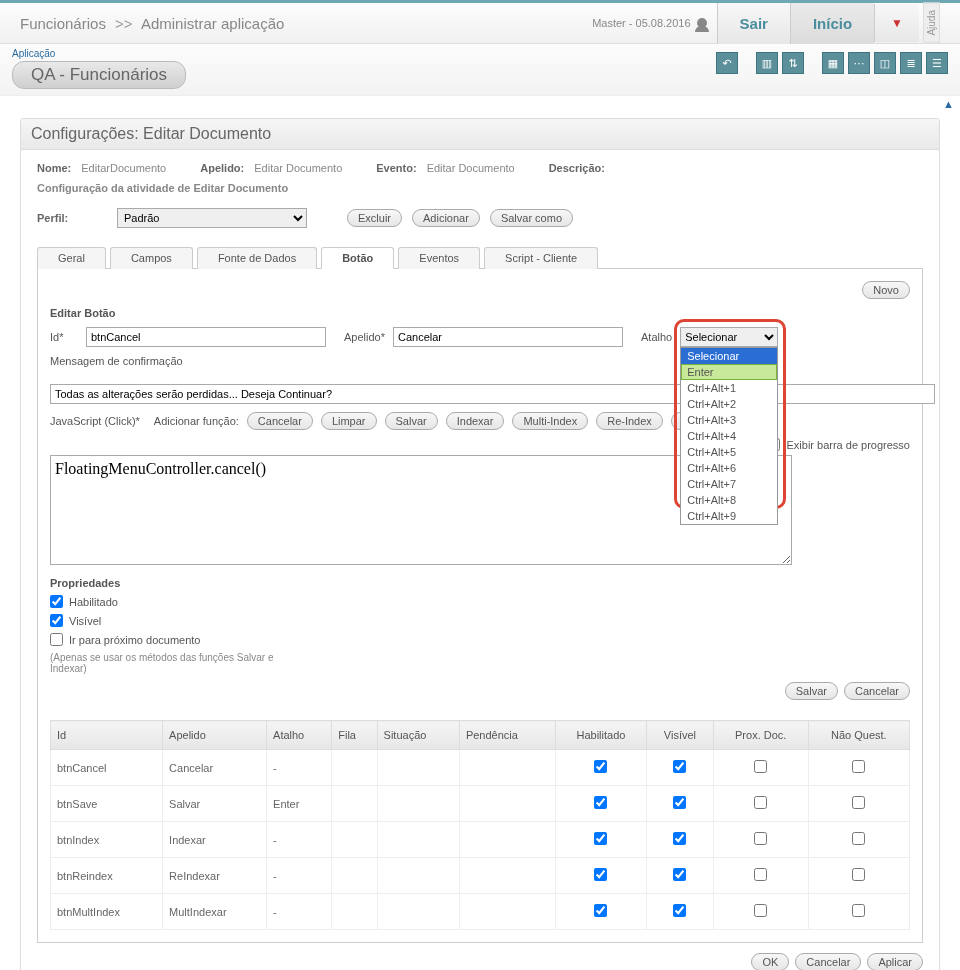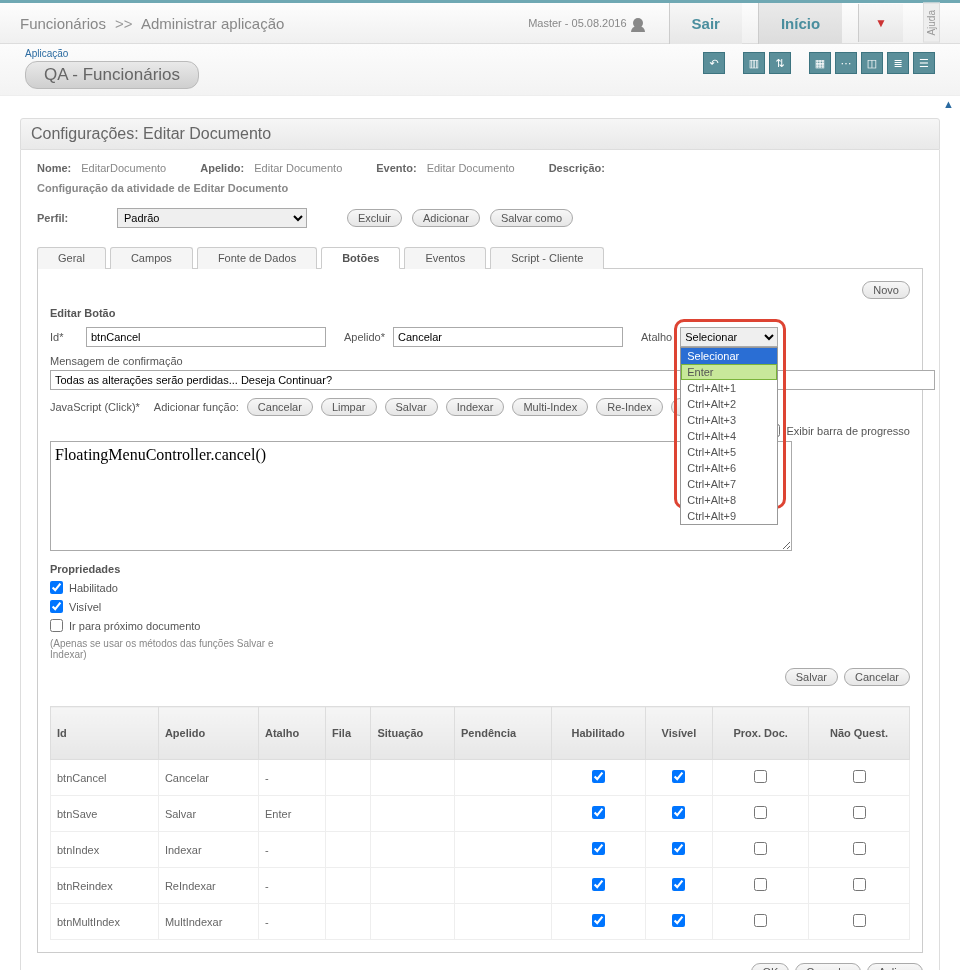--- a/index.html
+++ b/index.html
@@ -1,28 +1,28 @@
 <!DOCTYPE html>
 <html><head>
 <meta charset="utf-8">
 <style>
 * { box-sizing: border-box; margin: 0; padding: 0; }
 body { font-family: Verdana, Arial, sans-serif; font-size: 11px; color: #555; background: #fff; width: 960px; }
 .topbar { background: linear-gradient(#fdfdfd,#f0f0f0); border-top: 3px solid #6fa8b3; border-bottom: 1px solid #ddd; height: 44px; display: flex; align-items: center; padding: 4px 20px; }
 .breadcrumb-title { color: #888; font-size: 15px; }
 .breadcrumb-title .sep { color: #999; margin: 0 5px; }
-.topbar-right { margin-left: auto; display: flex; align-items: center; gap: 16px; }
+.topbar-right { margin-left: auto; display: flex; align-items: center; gap: 0; }
 .user-info { color: #888; font-size: 11px; margin-right: 10px; display:flex; align-items:center; gap:6px;}
 .user-info .user-icon{display:inline-block;width:10px;height:10px;border-radius:50%;background:#888;position:relative;}
 .user-info .user-icon:after{content:"";position:absolute;left:-2px;top:8px;width:14px;height:6px;border-radius:6px 6px 0 0;background:#888;}
 .topbtn { background: linear-gradient(#f7f7f7,#e7e7e7); border-left: 1px solid #ccc; padding: 12px 22px; font-size: 15px; font-weight: bold; color: #4a8e9e; cursor: pointer; }
 .topbtn.start { background: linear-gradient(#eaeaea,#dcdcdc); }
 .topbtn.tri { color: #c33; padding: 12px 16px; font-size: 12px;}
 .ajuda { writing-mode: vertical-rl; transform: rotate(180deg); background: #eee; padding: 6px 2px; font-size: 10px; color: #999; border:1px solid #ddd; margin-left:4px;}
-.subbar { background: linear-gradient(#fcfcfc,#f3f3f3); border-bottom: 1px solid #eee; padding: 4px 25px 6px; display:flex; align-items:flex-start;justify-content:flex-end;}
+.subbar { background: linear-gradient(#fcfcfc,#f3f3f3); border-bottom: 1px solid #eee; padding: 4px 12px 6px; display:flex; align-items:flex-start;justify-content:flex-end;}
 .app-label { color: #2a6aa0; font-size: 10px; }
 .pill { display: inline-block; background: linear-gradient(#e9e9e9,#cfcfcf); border: 1px solid #bbb; border-radius: 12px; padding: 3px 18px; color: #666; font-size: 17px; margin-top: 2px; }
 .toolbar-right { margin-left:auto; display:flex; gap:4px; padding-top:4px;}
 .tool-ic { width:22px; height:22px; background:#5b8f9a; border:1px solid #3d7480; display:flex; align-items:center; justify-content:center; color:#fff; font-size:11px; cursor:pointer;}
 .tool-gap { width:10px; }
 .tri-up { color:#2a6aa0; font-size:11px; margin-left:auto; padding:2px 6px 0 0; text-align:right;}
 .main { padding: 8px 20px 20px; }
 .panel-header { background: linear-gradient(#f6f6f6,#e9e9e9); border: 1px solid #ddd; border-radius: 3px 3px 0 0; padding: 6px 10px; font-weight: normal; color: #666; font-size:16px;}
 .panel { border: 1px solid #ddd; border-top: none; padding: 12px 16px 14px; border-radius: 0 0 3px 3px; background:#fff;}
 .row { display: flex; align-items: center; gap: 10px; margin-bottom: 8px; flex-wrap: wrap;}
@@ -35,40 +35,40 @@
 .tab { padding: 4px 20px; border: 1px solid #ccc; border-bottom: none; background: #f5f5f5; font-size: 11px; color: #555; margin-right: 4px; cursor: pointer; position: relative; top: 1px; border-radius:3px 3px 0 0;}
 .tab.active { background: #fff; font-weight: bold; border-bottom: 1px solid #fff; }
 .tabbody { border: 1px solid #ccc; border-top: none; padding: 12px; }
 .right-align { display:flex; justify-content:flex-end; margin-bottom:8px;}
 .section-title { font-weight: bold; color: #555; margin-bottom: 8px; }
 .form-row { display: flex; align-items: center; gap: 8px; margin-bottom: 8px; flex-wrap: wrap; }
 .form-row label { color: #555; font-size:11px;}
 input[type=text].fld { border: 1px solid #aaa; height: 20px; padding: 2px 4px; font-size: 11px; }
 .fld-id { width: 240px; }
 .fld-apelido { width: 230px; }
-.fld-msg { width: 885px; }
+.fld-msg { width: 885px; margin-top: 14px; }
 textarea.fld { border: 1px solid #aaa; width: 742px; height: 110px; padding: 4px; font-size: 16px; font-family: Verdana; resize:both;}
 .shortcut-wrap { position: relative; }
 .shortcut-sel { width: 98px; height: 20px; border: 1px solid #aaa; font-size:11px;}
 .calloutbox { position:absolute; top:-8px; left:-6px; width:112px; height:190px; border:3px solid #d43; border-radius:10px; pointer-events:none;}
 .dropdown { position: absolute; top: 20px; left: 0; width: 98px; background: #fff; border: 1px solid #999; z-index: 10; }
 .dropdown div { padding: 2px 6px; font-size: 11px; cursor: pointer; }
 .dropdown .opt-sel { background: #2a6ed4; color: #fff; }
 .dropdown .opt-hl { background: #c8e89a; border: 1px solid #7ab33a; padding: 1px 5px; }
 .props-update { display: flex; gap: 60px; margin-top: 10px; }
 .props, .update { }
 .props-title, .update-title { font-weight: bold; margin-bottom: 6px; }
 .check-row { display: flex; align-items: center; gap: 6px; margin-bottom: 6px; }
 .hint { color: #888; font-size: 10px; max-width:230px;}
 .upd-field { margin-bottom:6px;}
 .upd-field label{display:block; margin-bottom:2px;}
 .upd-field select { width: 190px; height: 20px; border:1px solid #aaa;}
 .save-cancel { display:flex; justify-content:flex-end; gap:6px; margin-top:8px;}
 table.grid { width: 100%; border-collapse: collapse; margin-top: 20px; font-size: 11px; }
-table.grid th { background: linear-gradient(#f5f5f5,#e7e7e7); border: 1px solid #ddd; padding: 20px 6px; text-align: left; font-weight: bold; color: #555; }
+table.grid th { background: linear-gradient(#f5f5f5,#e7e7e7); border: 1px solid #ddd; padding: 8px 6px; text-align: left; font-weight: normal; color: #555; }
 table.grid td { border: 1px solid #eee; padding: 10px 6px; color: #666; }
 table.grid td.center, table.grid th.center { text-align: center; }
 .footer-btns { display:flex; justify-content:flex-end; gap:6px; margin-top:10px;}
 .exibir-row{display:flex;justify-content:flex-end;align-items:center;gap:6px;margin:4px 0;}
 </style>
 </head>
 <body>
 
 <div class="topbar">
   <div class="breadcrumb-title">
@@ -130,21 +130,21 @@
       <span style="width:20px"></span>
       <button class="btn-sm">Excluir</button>
       <button class="btn-sm">Adicionar</button>
       <button class="btn-sm">Salvar como</button>
     </div>
 
     <div class="tabs">
       <div class="tab">Geral</div>
       <div class="tab">Campos</div>
       <div class="tab">Fonte de Dados</div>
-      <div class="tab active">Botões</div>
+      <div class="tab active">Botão</div>
       <div class="tab">Eventos</div>
       <div class="tab">Script - Cliente</div>
     </div>
 
     <div class="tabbody">
       <div class="right-align">
           <button class="btn-sm">Novo</button>
         </div>
       <div class="section-title">Editar Botão</div>
 

